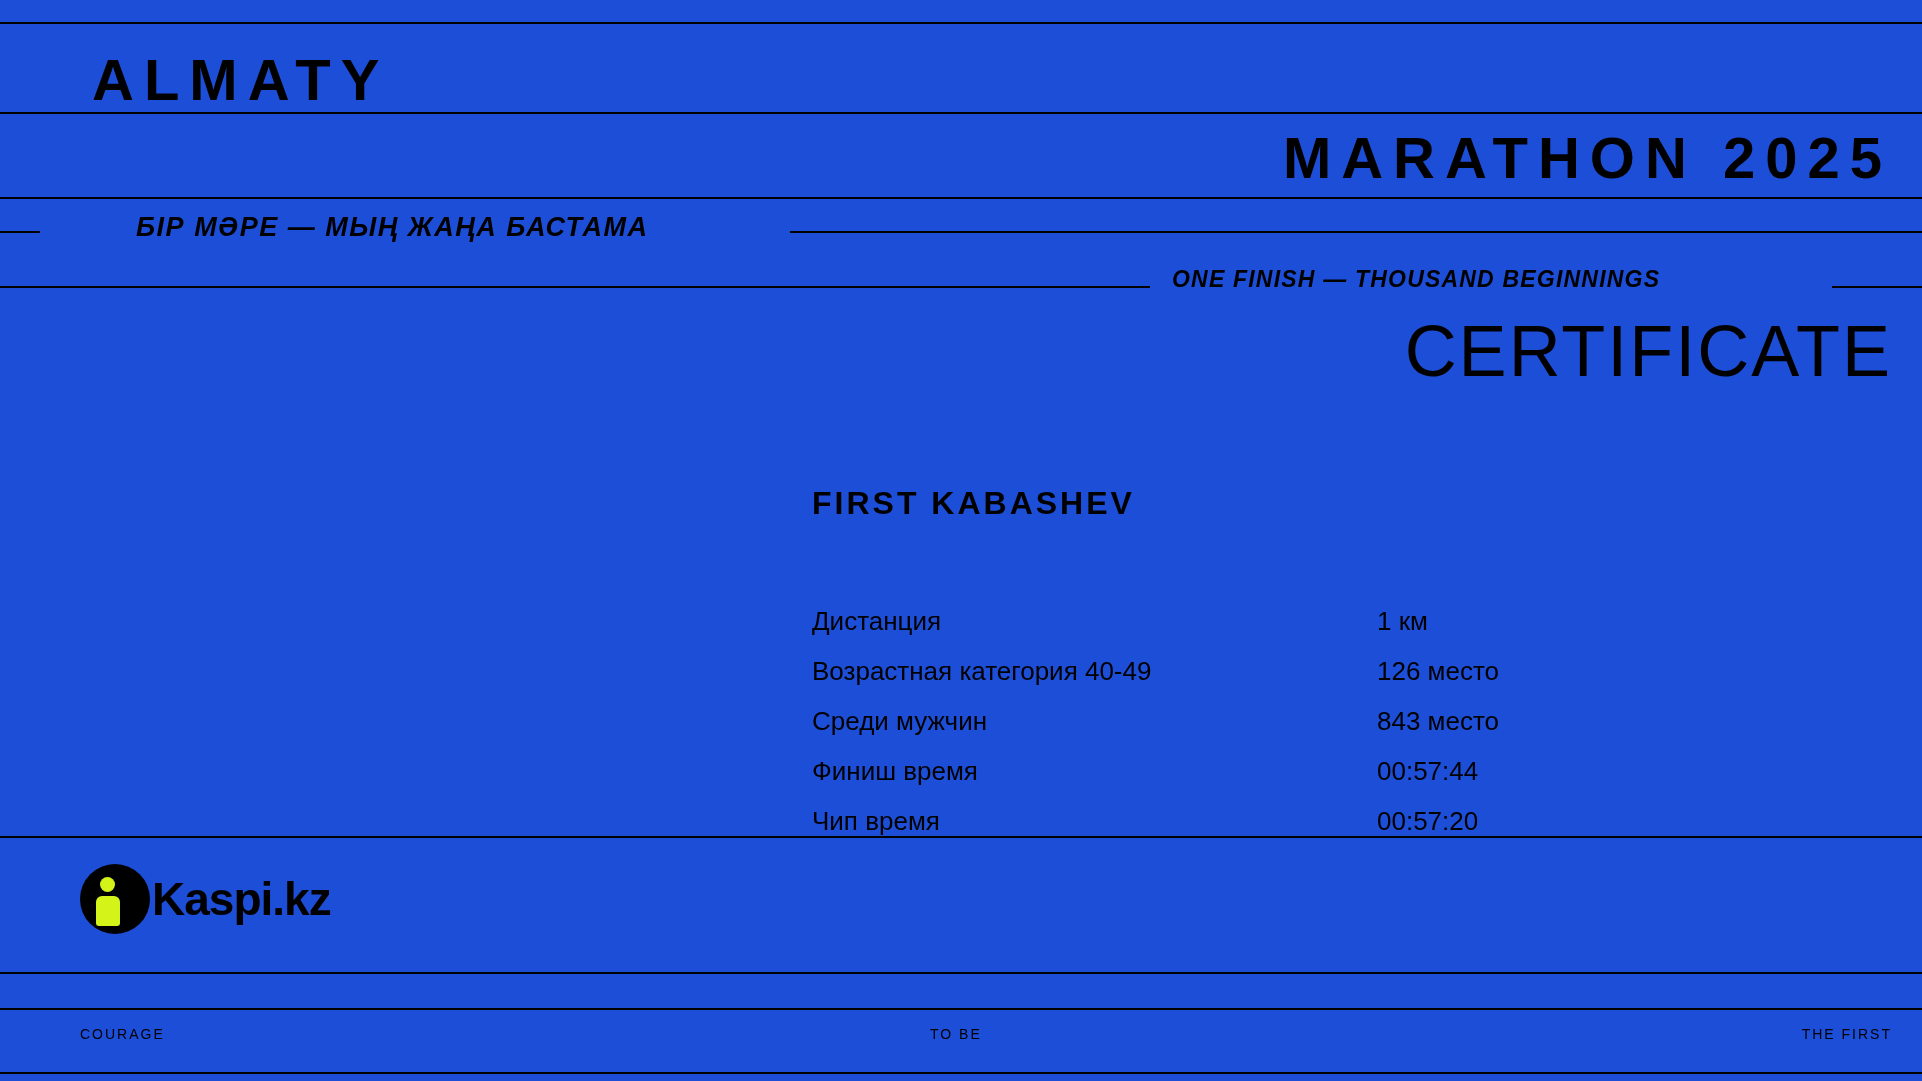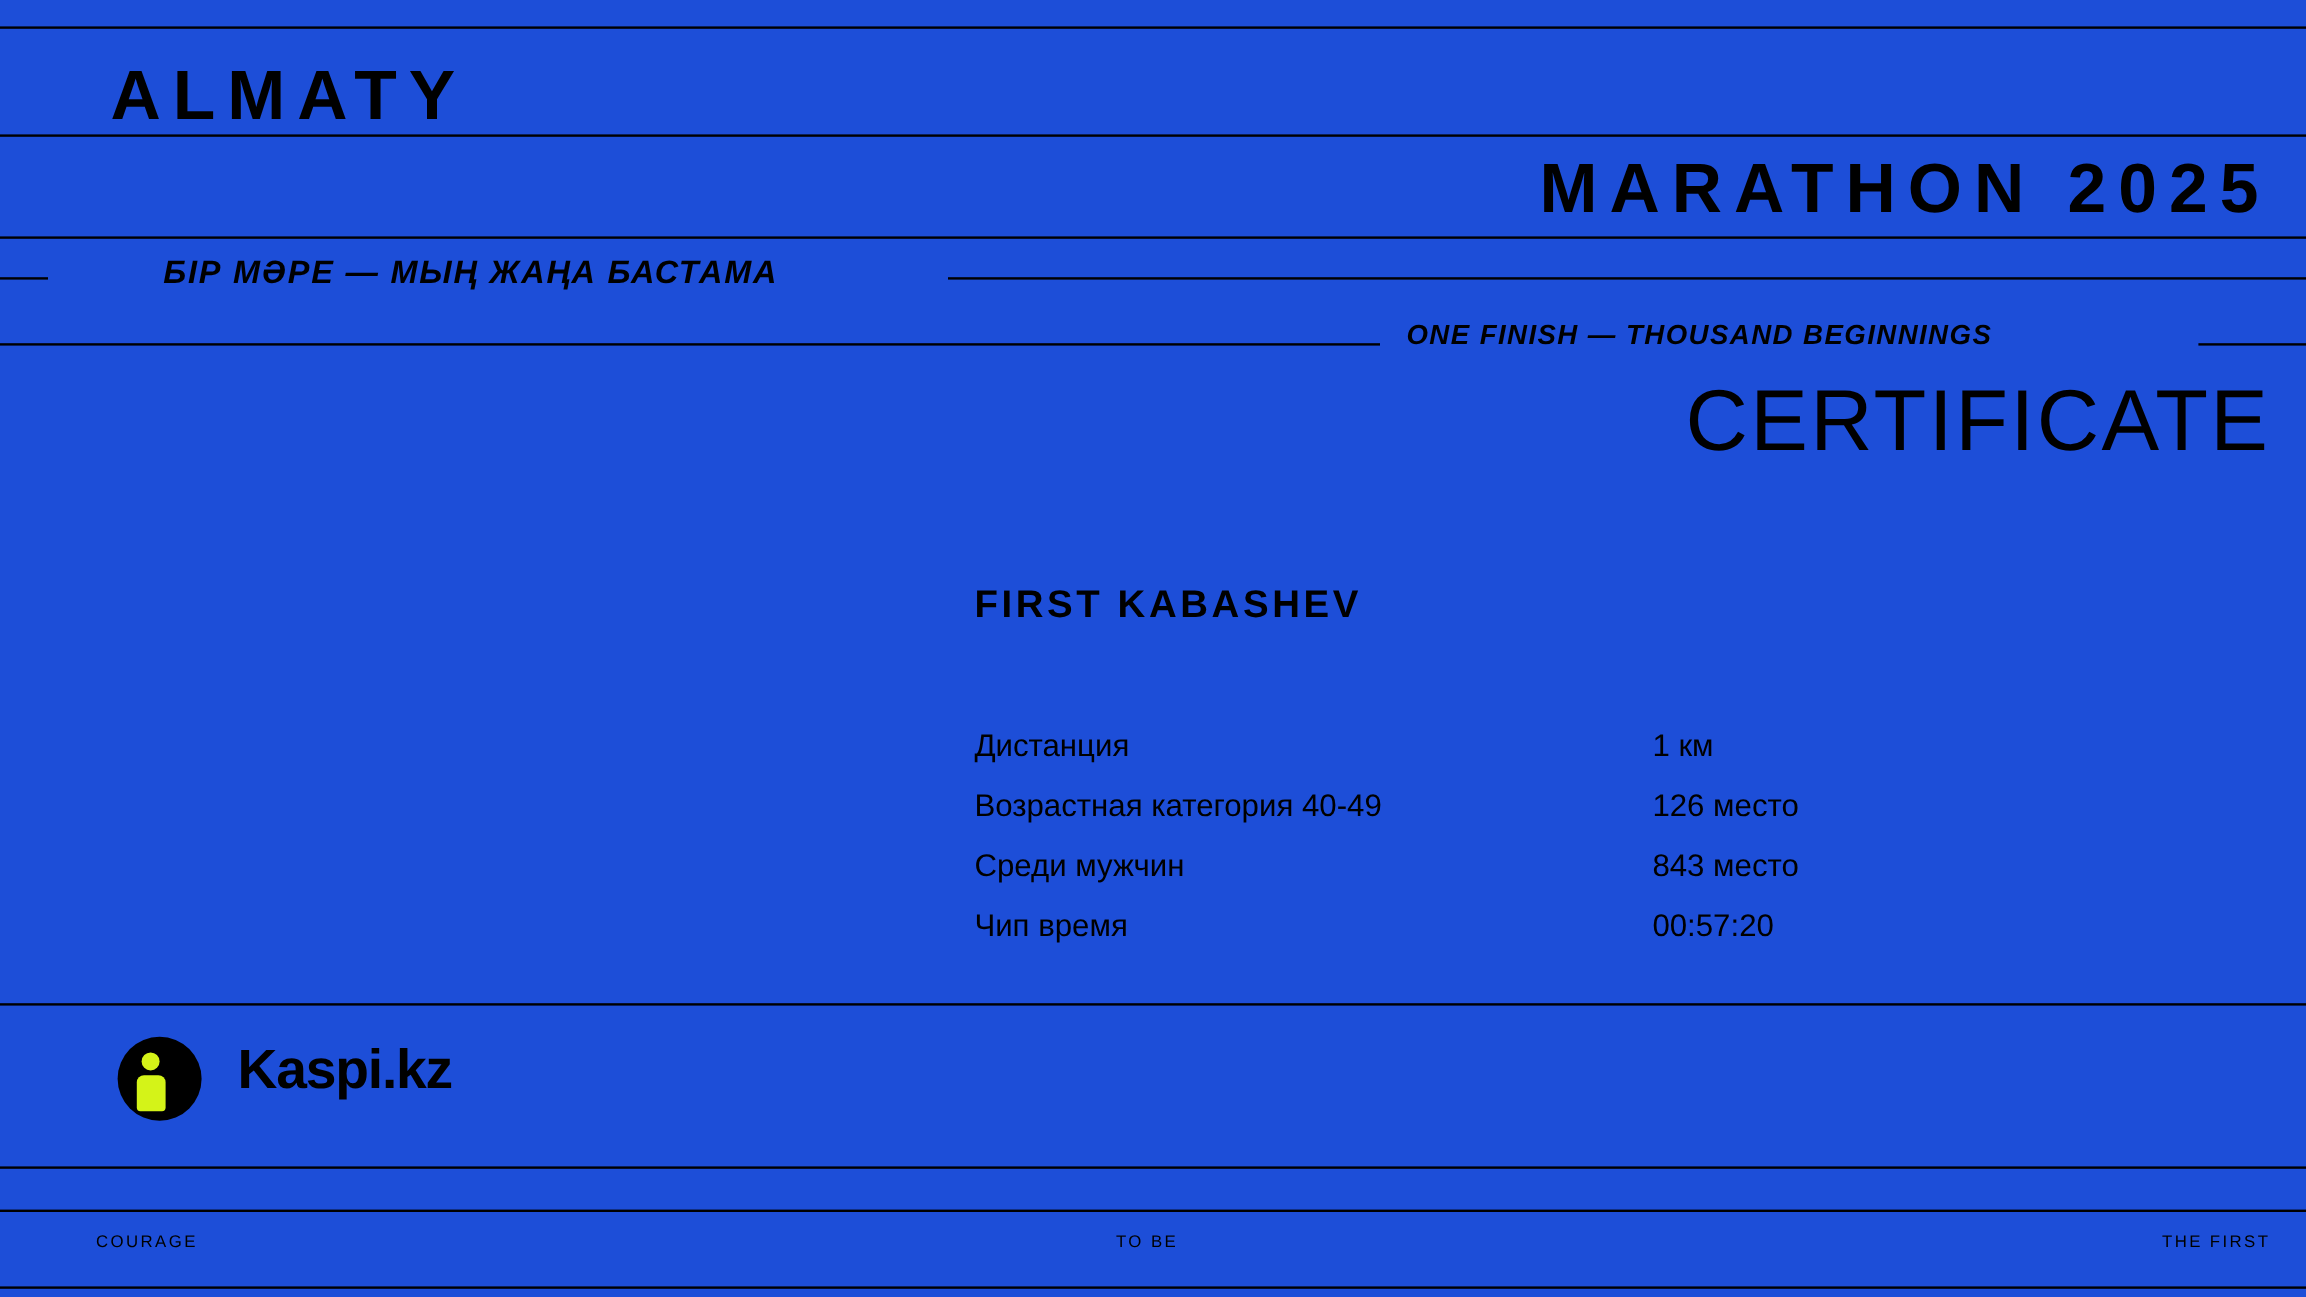--- a/index.html
+++ b/index.html
@@ -79,21 +79,21 @@
   }
   .stat-label { width:565px; }
   .stat-value { }
 
   
   .sponsors {
     position:absolute; left:0; top:836px;
     width:1922px; height:136px;
     display:flex; align-items:center;
   }
-  .sp-kaspi { position:absolute; left:98px; top:28px; display:flex; align-items:flex-start; gap:30px; }
+  .sp-kaspi { position:absolute; left:80px; top:28px; display:flex; align-items:center; gap:2px; }
   .kaspi-mark {
     width:70px; height:70px; border-radius:50%;
     background:#000; position:relative;
   }
   .kaspi-mark::before {
     content:""; position:absolute; left:20px; top:13px;
     width:15px; height:15px; border-radius:50%; background:#d4f318;
   }
   .kaspi-mark::after {
     content:""; position:absolute; left:16px; top:32px;
@@ -135,20 +135,24 @@
     </div>
     <div class="stat-row">
       <div class="stat-label">Возрастная категория 40-49</div>
       <div class="stat-value">126 место</div>
     </div>
     <div class="stat-row">
       <div class="stat-label">Среди мужчин</div>
       <div class="stat-value">843 место</div>
     </div>
     <div class="stat-row">
+      <div class="stat-label">Финиш время</div>
+      <div class="stat-value">00:57:44</div>
+    </div>
+    <div class="stat-row">
       <div class="stat-label">Чип время</div>
       <div class="stat-value">00:57:20</div>
     </div>
   </div>
 
   <div class="rule r5"></div>
 
   <div class="sponsors">
     <div class="sp-kaspi">
       <span class="kaspi-mark"></span>

